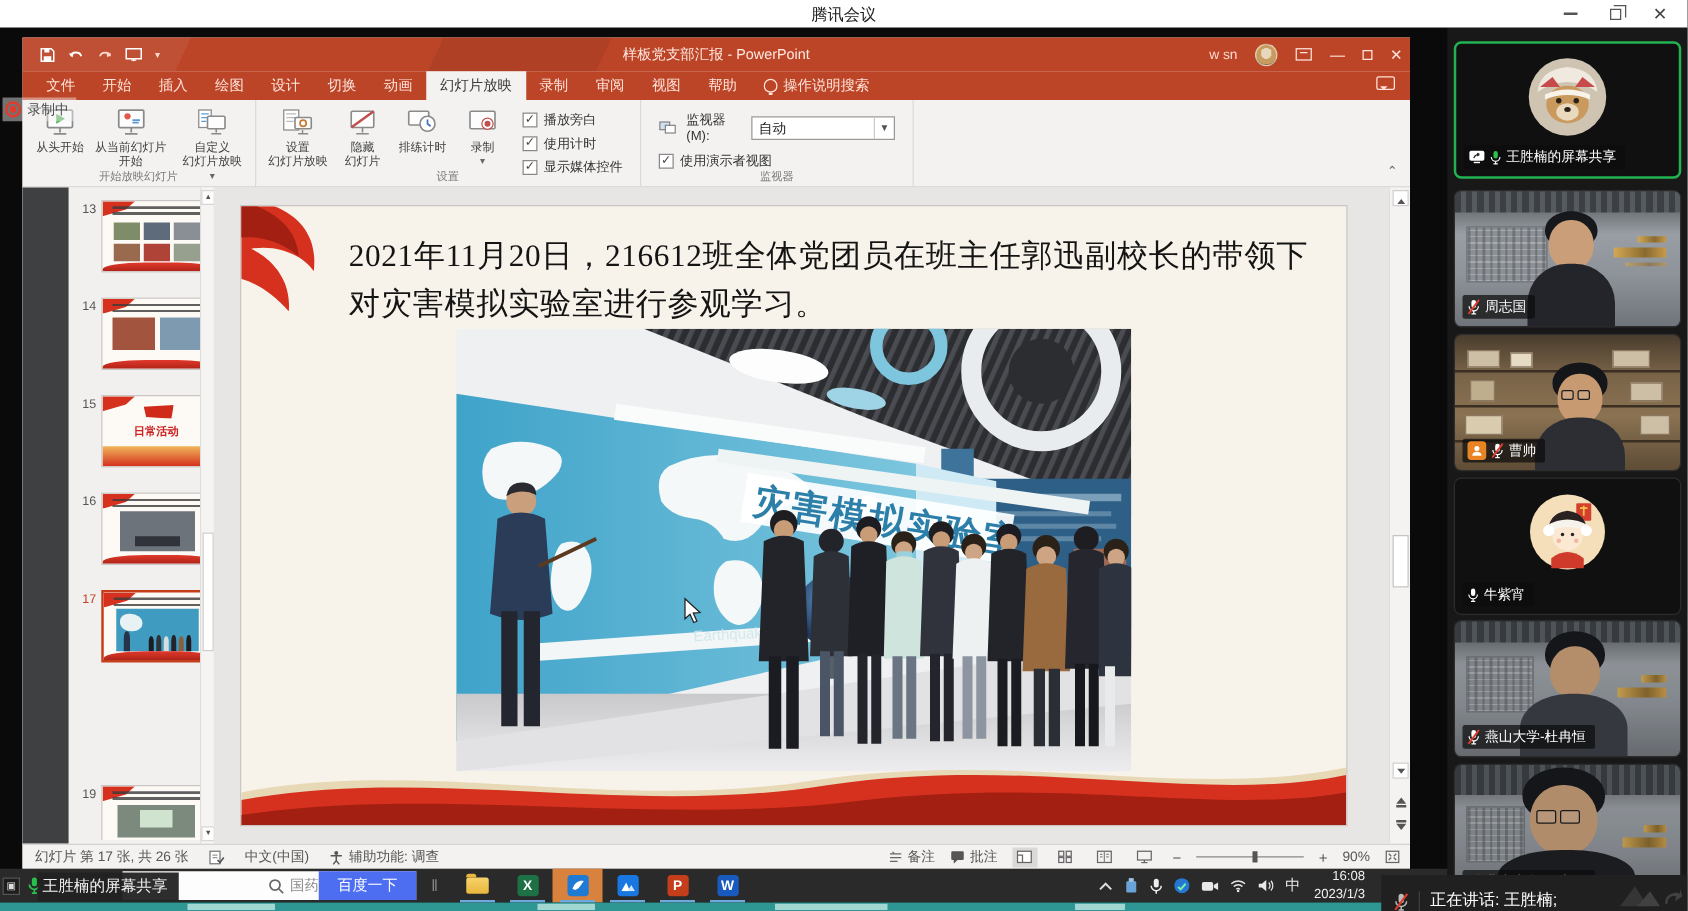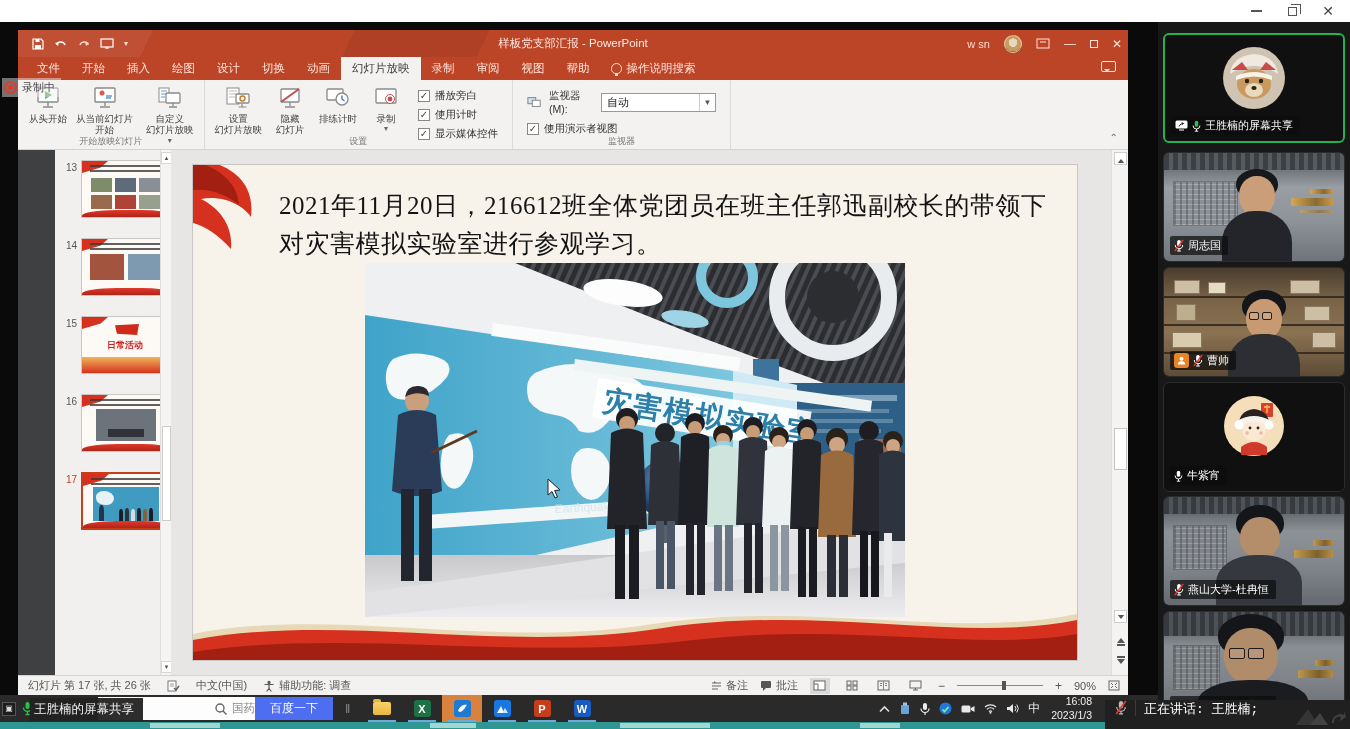--- a/index.html
+++ b/index.html
@@ -144,30 +144,31 @@
   .p-hair { position:absolute; border-radius:50% 50% 46% 46%; background:#17181c; }
   .p-face { position:absolute; border-radius:48%; background:#c99e78; }
   .p-body { position:absolute; border-radius:46% 46% 10px 10px; background:#24262c; }
   .glasses { position:absolute; display:flex; gap:3px; }
   .glasses i { width:10px; height:8px; border:1.5px solid #1d1d1d; border-radius:2px; background:rgba(255,255,255,.12); }
 
   .shelf { position:absolute; inset:0; background:linear-gradient(180deg,#4a3d2e,#7a6448 30%,#8a7252 60%,#5e4c36 100%); }
   .shelf .row { position:absolute; left:0; right:0; height:2px; background:#3a2f22; }
   .shelf .bx { position:absolute; background:#cdbfa5; border:1px solid #8a7860; }
 
-  .speaking { position:absolute; left:1105px; top:700px; width:245px; height:29px; background:#202020; display:flex; align-items:flex-start; gap:8px; padding-left:10px; color:#fff; font-size:13px; z-index:60;font-family:Liberation Mono, monospace; }
+  .speaking { position:absolute; left:1105px; top:700px; width:245px; height:29px; background:#202020; display:flex; align-items:flex-end; gap:8px; padding-left:10px; color:#fff; font-size:13px; z-index:60; }
   .spk-sep { width:1px; height:16px; background:#3c3c3c; }
   .spk-logo { position:absolute; right:4px; top:3px; width:52px; height:23px; opacity:.8; }
 
   .mini-crowd i { position:absolute; bottom:0; border-radius:40% 40% 0 0; }
 </style>
 </head>
 <body>
 
 <div class="meet-titlebar">
+  <div class="meet-title">腾讯会议</div>
   <div class="meet-controls">
     <div class="mc-btn">
         <div class="mc-min-bar"></div>
       </div>
     <div class="mc-btn">
         <div class="mc-restore"></div>
       </div>
     <div class="mc-btn mc-close">✕</div>
   </div>
 </div>
@@ -416,20 +417,30 @@
                 <i style="left:44px;width:4px;height:13px;background:#23242a"></i>
                 <i style="left:50px;width:4px;height:12px;background:#8a5f3c"></i>
                 <i style="left:56px;width:4px;height:13px;background:#1c1c22"></i>
               </div>
             </div>
             <div class="tc-wave"></div>
             </div>
         </div>
 
 
+        <div class="thumb-row" style="top:478px">
+          <div class="thumb-num">19</div>
+          <div class="thumb-card" style="height:44px;border-bottom:none">
+              <div class="tc-flag"></div>
+              <div class="tc-lines" style="height:7px"></div>
+            <div class="tc-photo" style="left:12px;top:15px;width:62px;height:26px;background:#7c8a7e">
+              <div style="position:absolute;left:18px;top:4px;width:26px;height:14px;background:#cfe3cf"></div>
+            </div>
+            </div>
+        </div>
 
         <div class="thumb-scroll">
           <div class="ts-btn" style="top:2px">▲</div>
           <div class="ts-thumb" style="top:276px"></div>
           <div class="ts-btn" style="bottom:2px">▼</div>
         </div>
       </div>
 
       <div class="canvas">
         <div class="slide">

